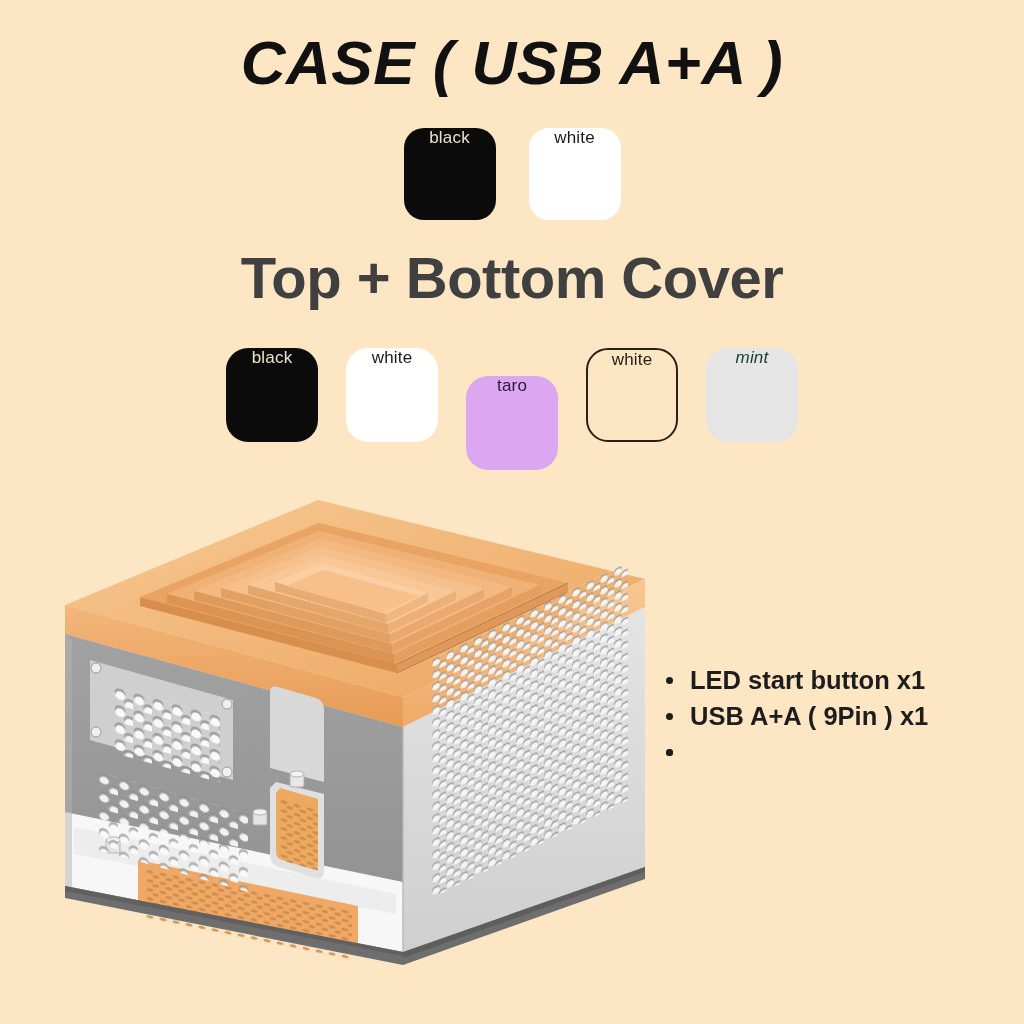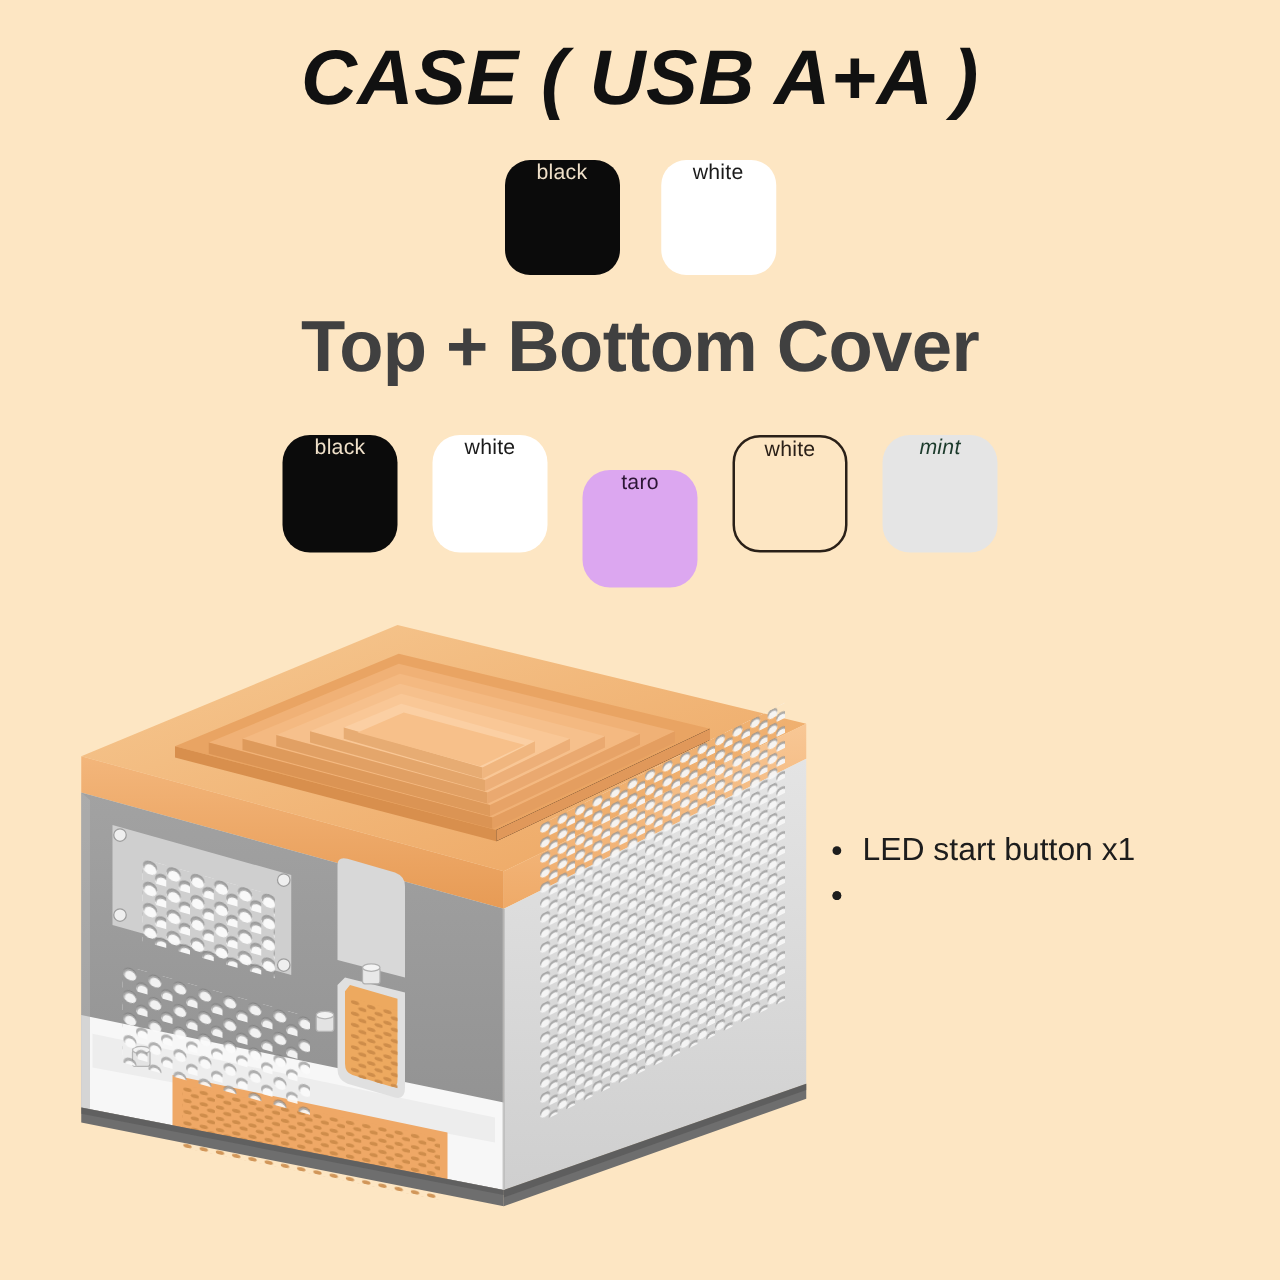--- a/index.html
+++ b/index.html
@@ -38,21 +38,21 @@
     display:flex;align-items:flex-start;justify-content:center;
     font-size:17px;letter-spacing:0.2px;
     box-sizing:border-box;
   }
   .swatch.bottomsize{width:92px;height:94px;border-radius:22px;}
   .swatch.outlined{border:2px solid #2a2018;}
 
   
   .specs{
     position:absolute;left:662px;top:662px;
-    margin:0;padding:0;list-style:none;
+    margin:0;padding:0;list-style:none;font-weight:bold;
   }
   .specs li{
     position:relative;
     padding-left:28px;
     font-size:25.5px;
     color:#1d1d1d;
     line-height:36px;
     white-space:nowrap;
   }
   .specs li .dot{
@@ -100,20 +100,24 @@
     </div>
   </div>
 
   <ul class="specs">
     <li>
       <span class="dot"></span>
       <span>LED start button x1</span>
     </li>
     <li>
       <span class="dot"></span>
+      <span>USB A+A ( 9Pin ) x1</span>
+    </li>
+    <li>
+      <span class="dot"></span>
     </li>
     <li>
       <span class="dot"></span>
     </li>
   </ul>
 
   <div class="case-art">
     <svg viewBox="0 0 640 510" xmlns="http://www.w3.org/2000/svg">
       <defs>
 

